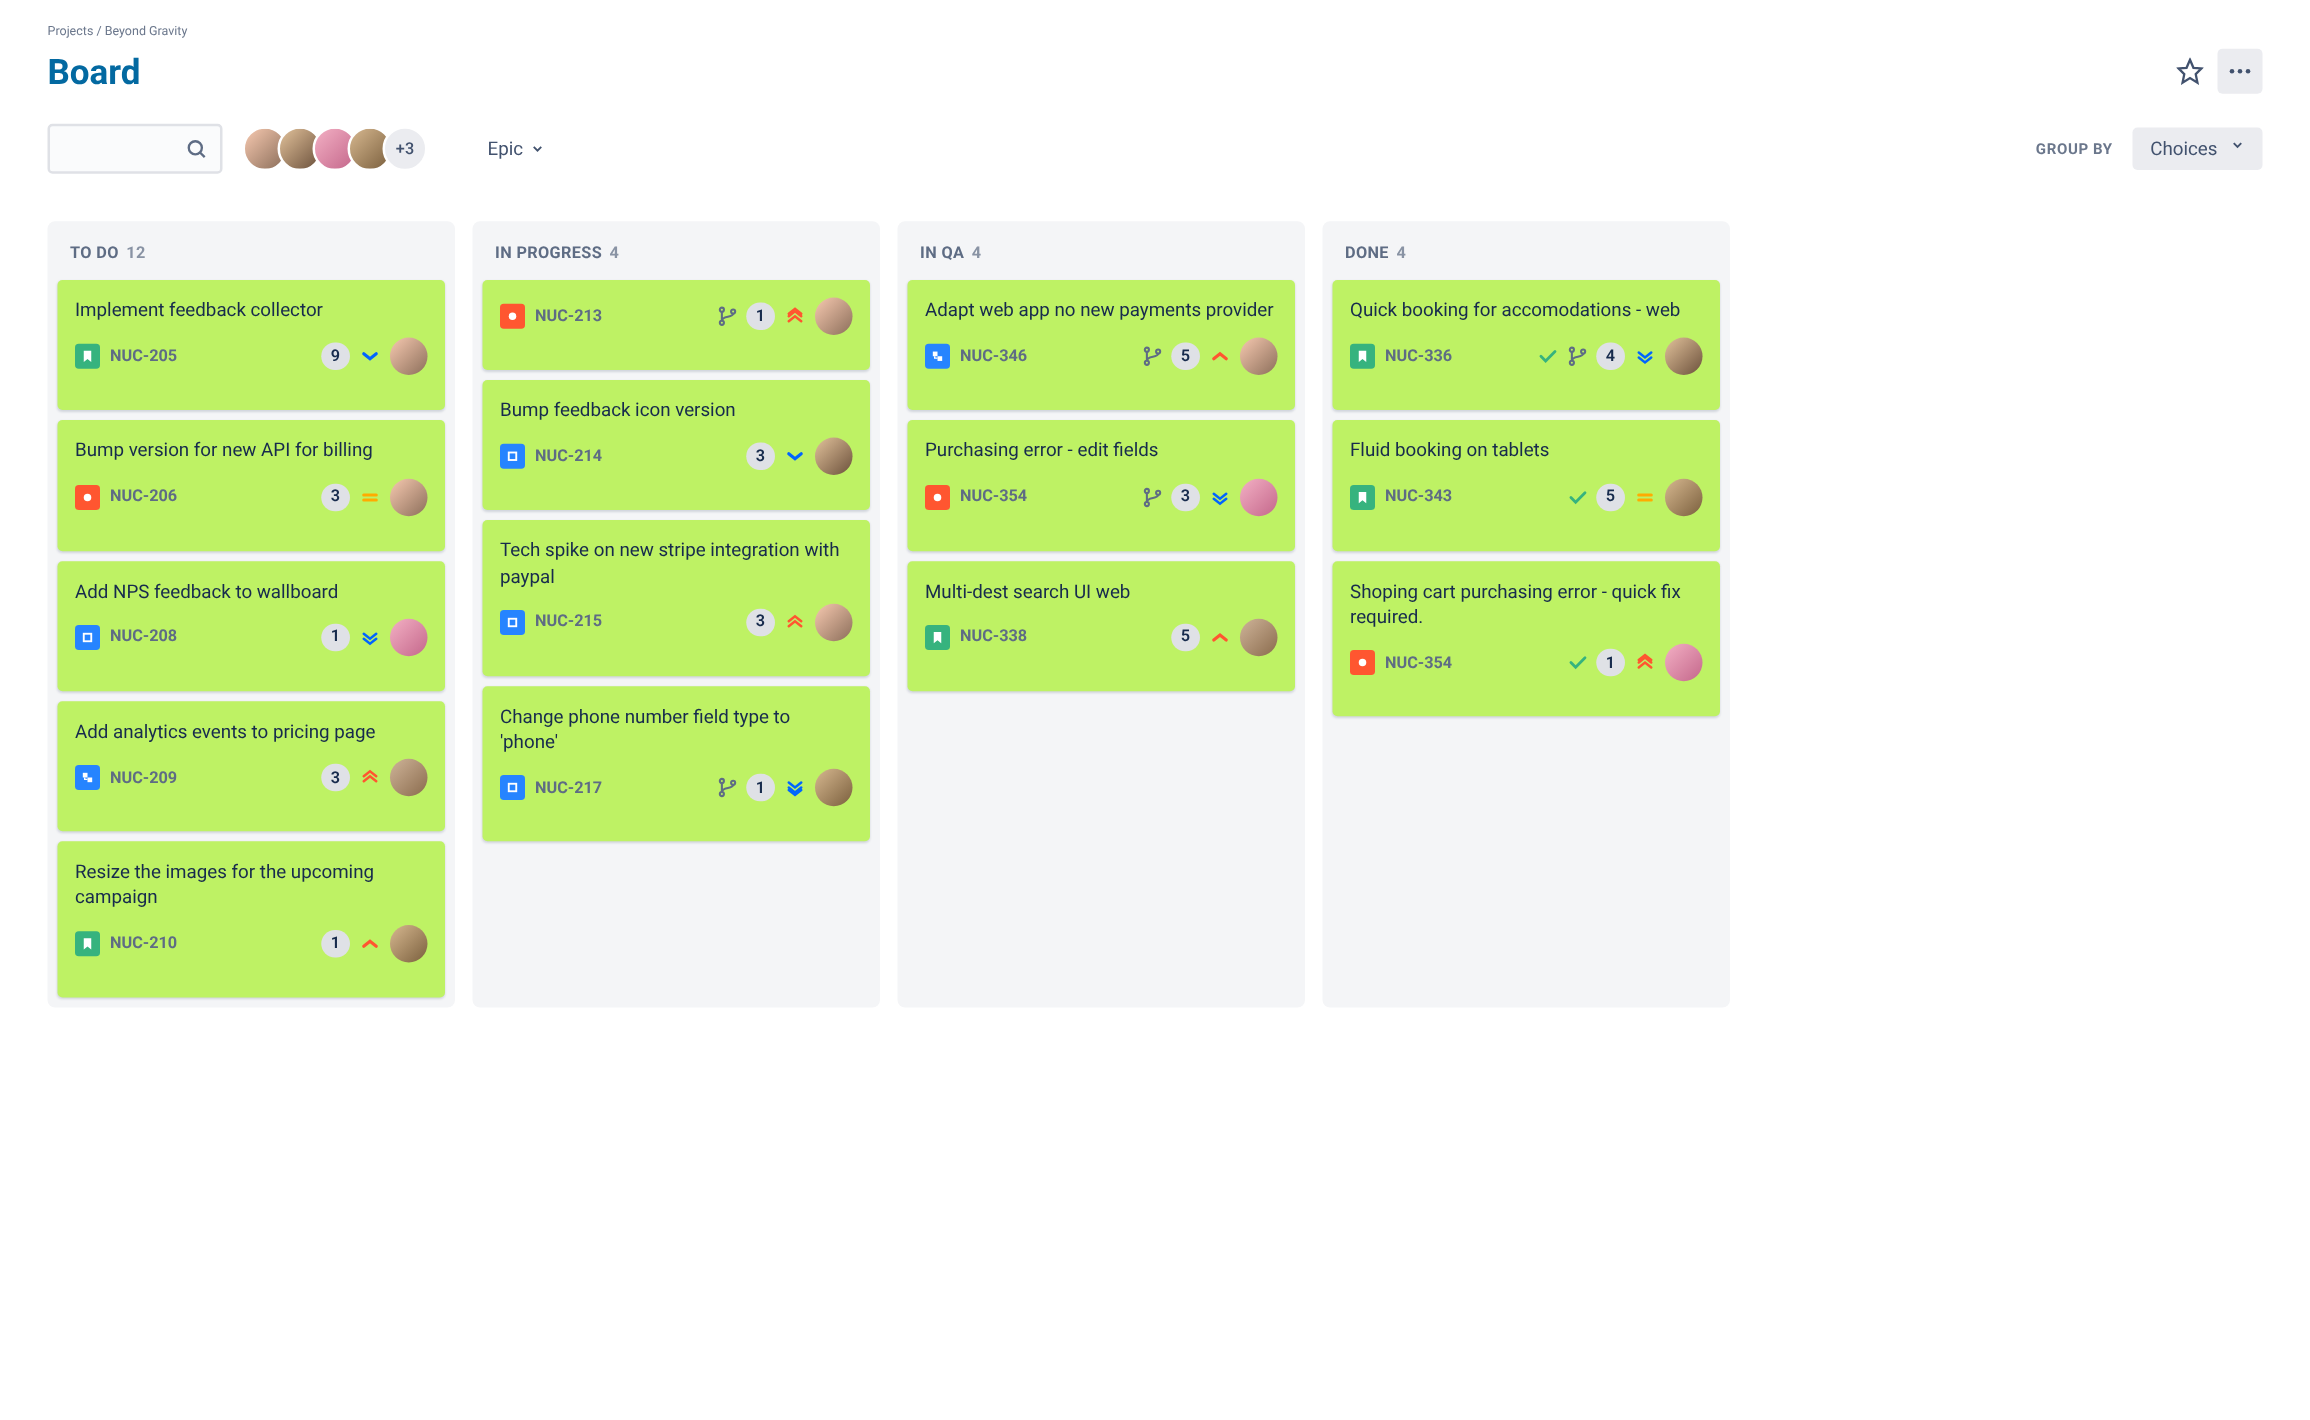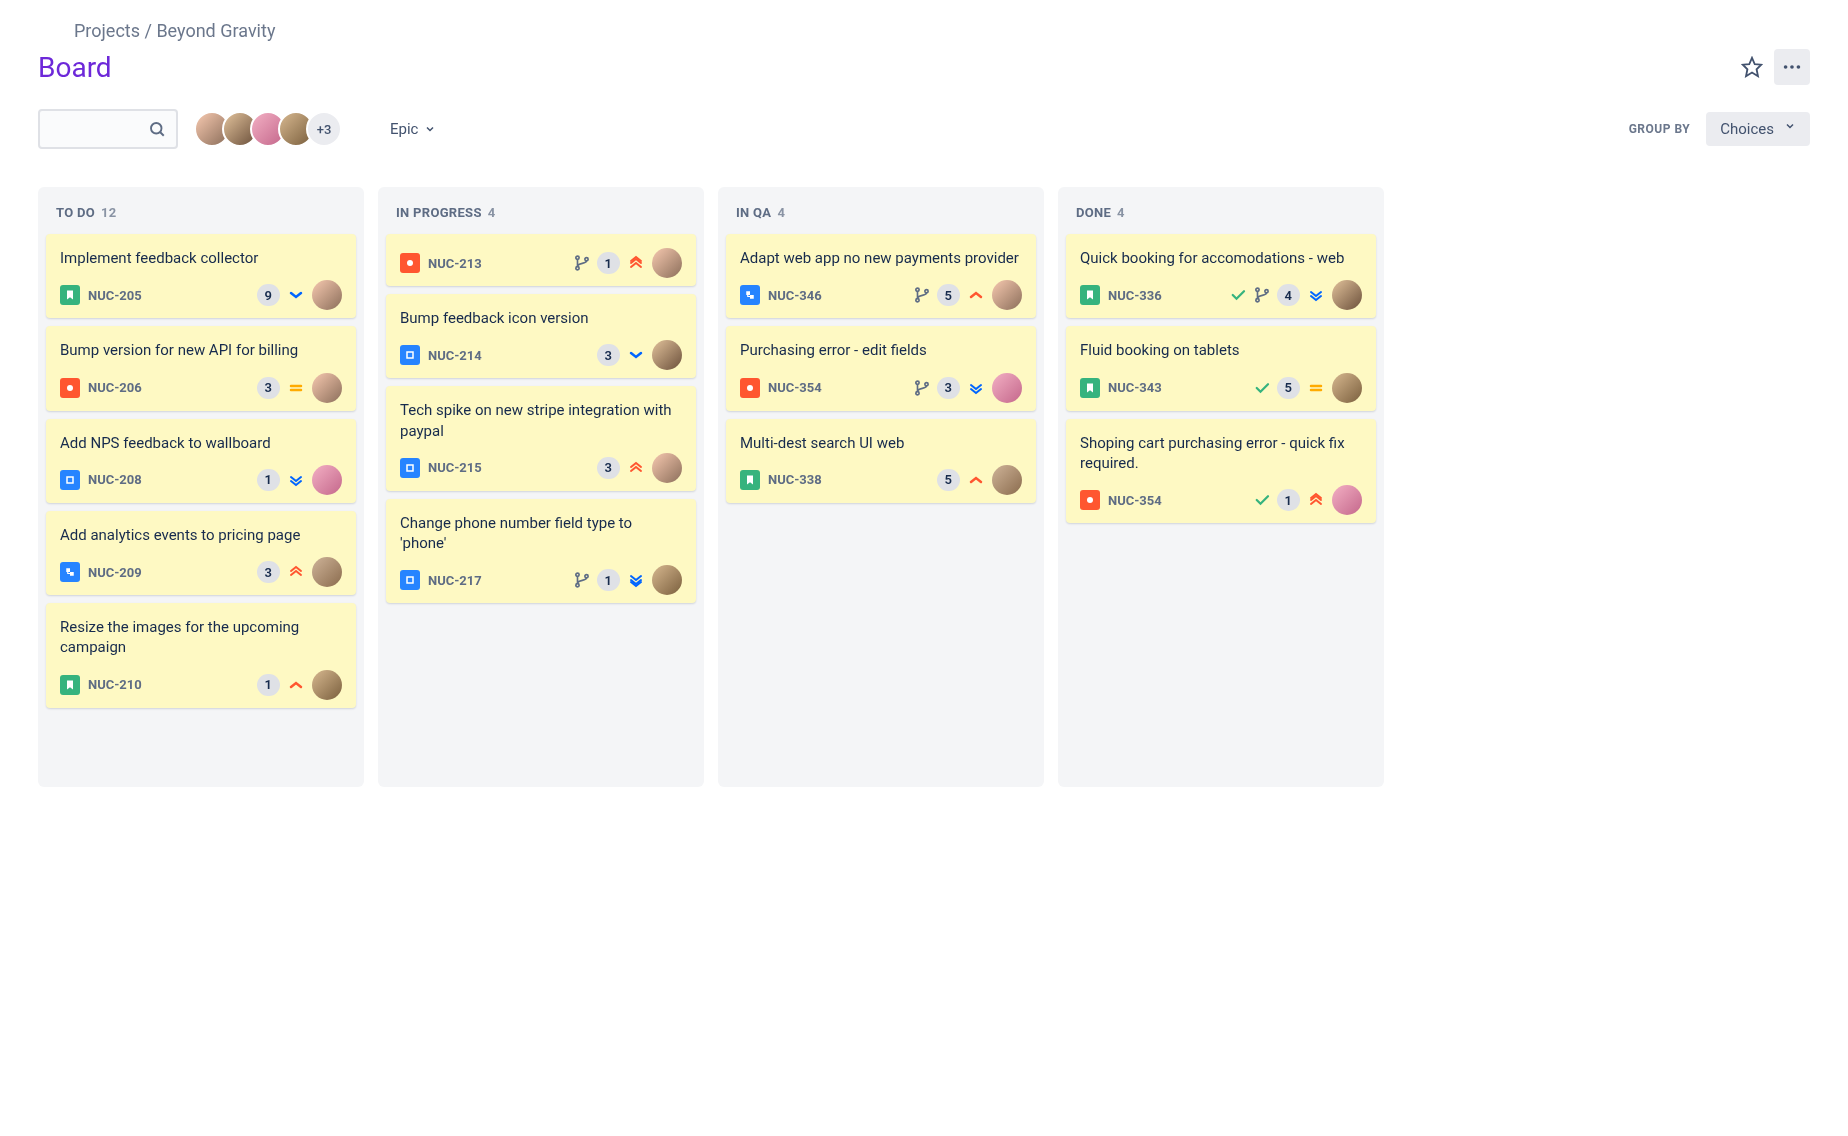--- a/index.html
+++ b/index.html
@@ -3,24 +3,24 @@
 <meta charset="utf-8">
 <style>
 * { box-sizing: border-box; margin: 0; padding: 0; }
 body {
   font-family: -apple-system, BlinkMacSystemFont, "Segoe UI", Roboto, "Helvetica Neue", Arial, sans-serif;
   background: #fff;
   color: #172B4D;
   padding: 20px 38px;
   width: 1848px;
 }
-.breadcrumb { font-size: 18px; color: #6B778C; margin-bottom: 8px; margin-left: 36px; }
+.breadcrumb { font-size: 10px; color: #6B778C; margin-bottom: 8px; }
 .breadcrumb a { color: #6B778C; text-decoration: none; }
 .title-row { display: flex; align-items: center; justify-content: space-between; margin-bottom: 24px; }
-.page-title { font-size: 28px; font-weight: 400; color: #6d28d9; }
+.page-title { font-size: 28px; font-weight: 700; color: #0369a1; }
 .title-actions { display: flex; gap: 4px; }
 .icon-btn {
   width: 36px; height: 36px; border-radius: 4px; display: flex; align-items: center; justify-content: center; cursor: pointer;
   background: transparent;
 }
 .icon-btn.filled { background: #EBECF0; }
 .toolbar { display: flex; align-items: center; gap: 16px; margin-bottom: 38px; }
 .search-box {
   width: 140px; height: 40px; border: 2px solid #DFE1E6; border-radius: 4px; display: flex; align-items: center; justify-content: flex-end; padding: 0 10px;
   background: #FAFBFC;
@@ -37,21 +37,21 @@
 
 .board { display: flex; gap: 14px; }
 .column {
   width: 326px; background: #F4F5F7; border-radius: 6px; padding: 8px; display: flex; flex-direction: column; gap: 8px;
   min-height: 600px;
 }
 .column-header { padding: 10px 10px 6px 10px; font-size: 13px; font-weight: 700; color: #5E6C84; letter-spacing: 0.3px; }
 .column-header .count { color: #8993A4; margin-left: 6px; font-weight: 700; }
 
 .card {
-  background: #fef9c3; border-radius: 4px; padding: 14px 14px 8px 14px; box-shadow: 0 1px 2px rgba(9,30,66,0.15);
+  background: #bef264; border-radius: 4px; padding: 14px 14px 28px 14px; box-shadow: 0 1px 2px rgba(9,30,66,0.15);
   display: flex; flex-direction: column; gap: 12px; cursor: pointer;
 }
 .card-title { font-size: 15px; color: #172B4D; line-height: 1.35; }
 .card-meta { display: flex; align-items: center; justify-content: space-between; }
 .card-left { display: flex; align-items: center; gap: 8px; }
 .card-right { display: flex; align-items: center; gap: 6px; }
 .issue-type {
   width: 20px; height: 20px; border-radius: 3px; display: flex; align-items: center; justify-content: center; flex-shrink: 0;
 }
 .issue-type.story { background: #36B37E; }

